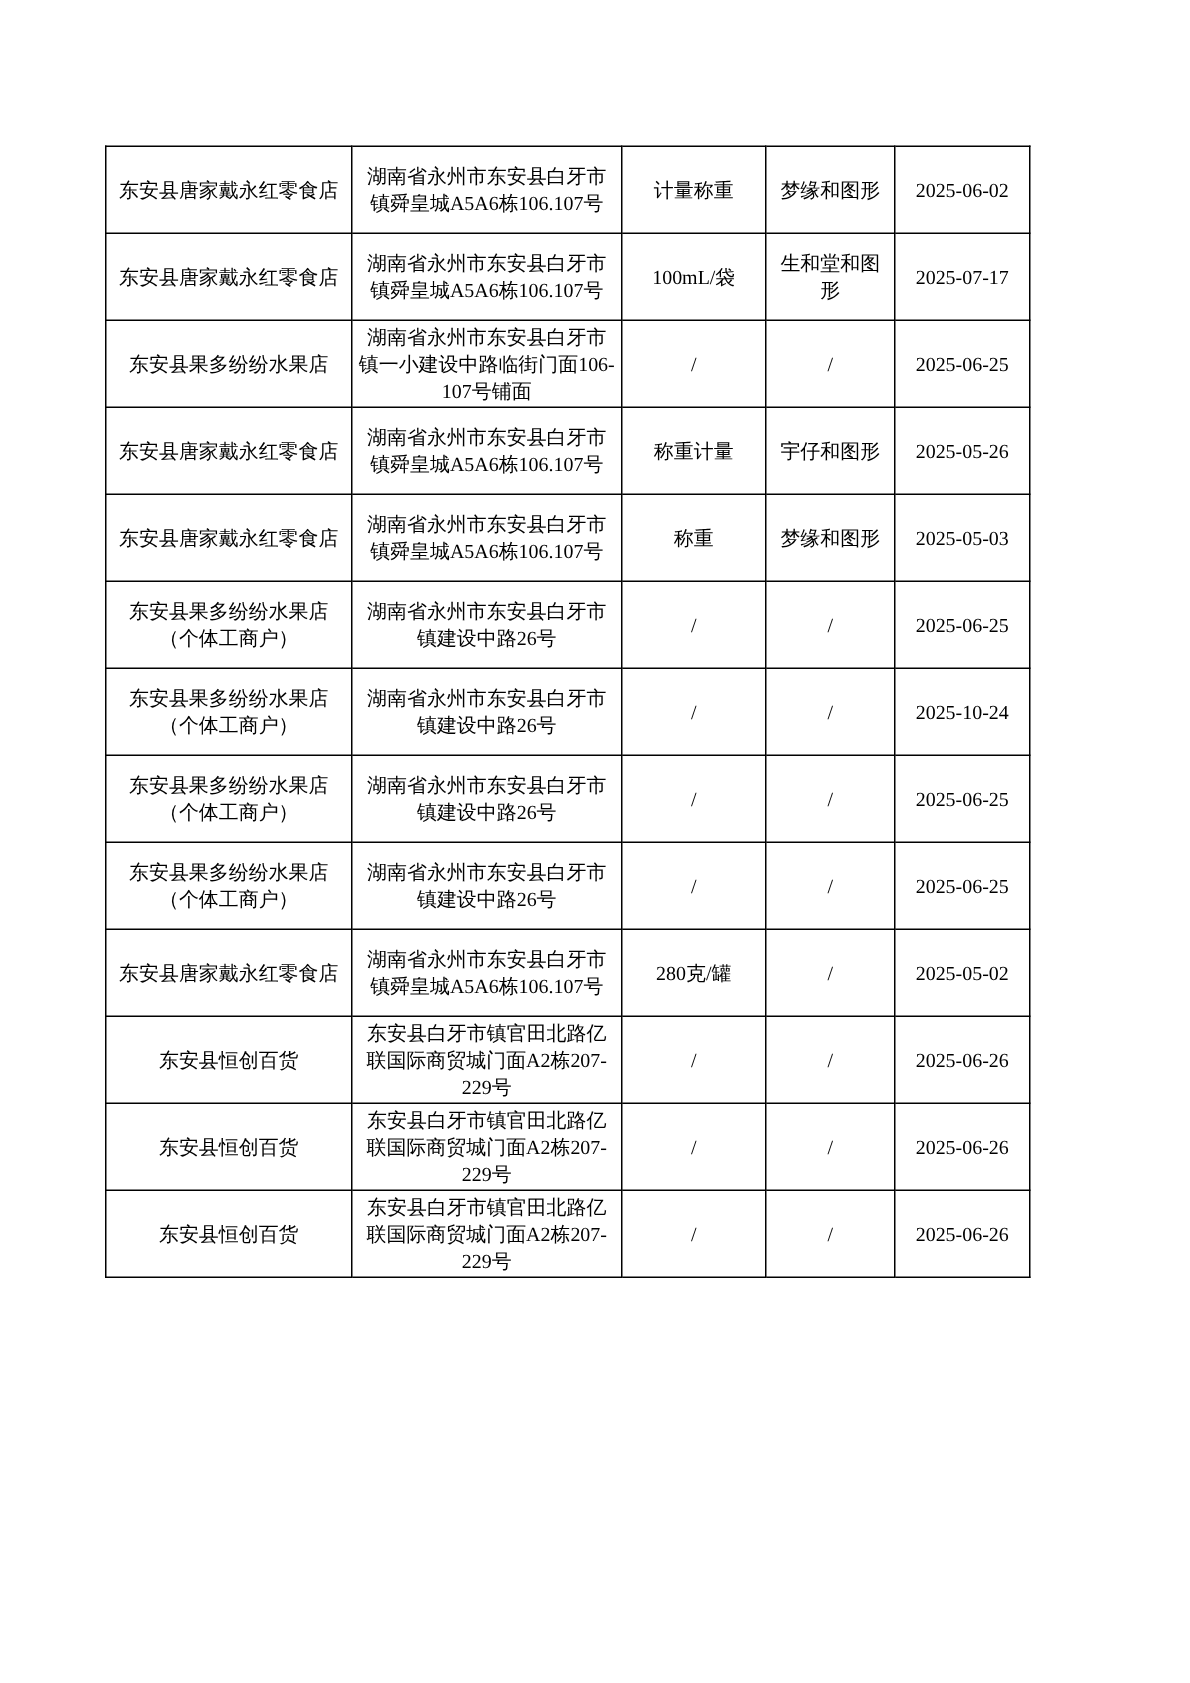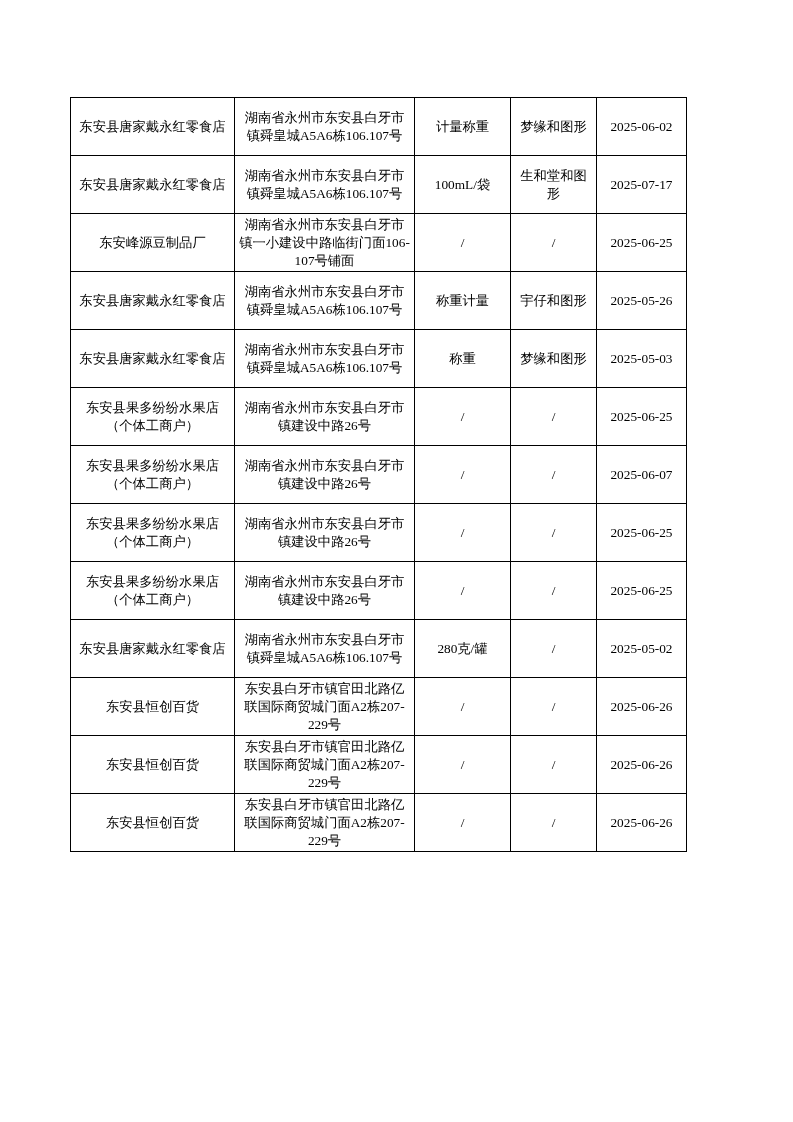--- a/index.html
+++ b/index.html
@@ -66,21 +66,21 @@
           <td class="cell-date">2025-06-02</td>
         </tr>
         <tr>
           <td class="cell-store-name">东安县唐家戴永红零食店</td>
           <td class="cell-address">湖南省永州市东安县白牙市镇舜皇城A5A6栋106.107号</td>
           <td class="cell-specification">100mL/袋</td>
           <td class="cell-trademark">生和堂和图形</td>
           <td class="cell-date">2025-07-17</td>
         </tr>
         <tr>
-          <td class="cell-store-name">东安峰源豆制品厂</td>
+          <td class="cell-store-name">东安县果多纷纷水果店</td>
           <td class="cell-address">湖南省永州市东安县白牙市镇一小建设中路临街门面106-107号铺面</td>
           <td class="cell-specification">/</td>
           <td class="cell-trademark">/</td>
           <td class="cell-date">2025-06-25</td>
         </tr>
         <tr>
           <td class="cell-store-name">东安县唐家戴永红零食店</td>
           <td class="cell-address">湖南省永州市东安县白牙市镇舜皇城A5A6栋106.107号</td>
           <td class="cell-specification">称重计量</td>
           <td class="cell-trademark">宇仔和图形</td>
@@ -98,21 +98,21 @@
           <td class="cell-address">湖南省永州市东安县白牙市镇建设中路26号</td>
           <td class="cell-specification">/</td>
           <td class="cell-trademark">/</td>
           <td class="cell-date">2025-06-25</td>
         </tr>
         <tr>
           <td class="cell-store-name">东安县果多纷纷水果店（个体工商户）</td>
           <td class="cell-address">湖南省永州市东安县白牙市镇建设中路26号</td>
           <td class="cell-specification">/</td>
           <td class="cell-trademark">/</td>
-          <td class="cell-date">2025-06-07</td>
+          <td class="cell-date">2025-10-24</td>
         </tr>
         <tr>
           <td class="cell-store-name">东安县果多纷纷水果店（个体工商户）</td>
           <td class="cell-address">湖南省永州市东安县白牙市镇建设中路26号</td>
           <td class="cell-specification">/</td>
           <td class="cell-trademark">/</td>
           <td class="cell-date">2025-06-25</td>
         </tr>
         <tr>
           <td class="cell-store-name">东安县果多纷纷水果店（个体工商户）</td>

